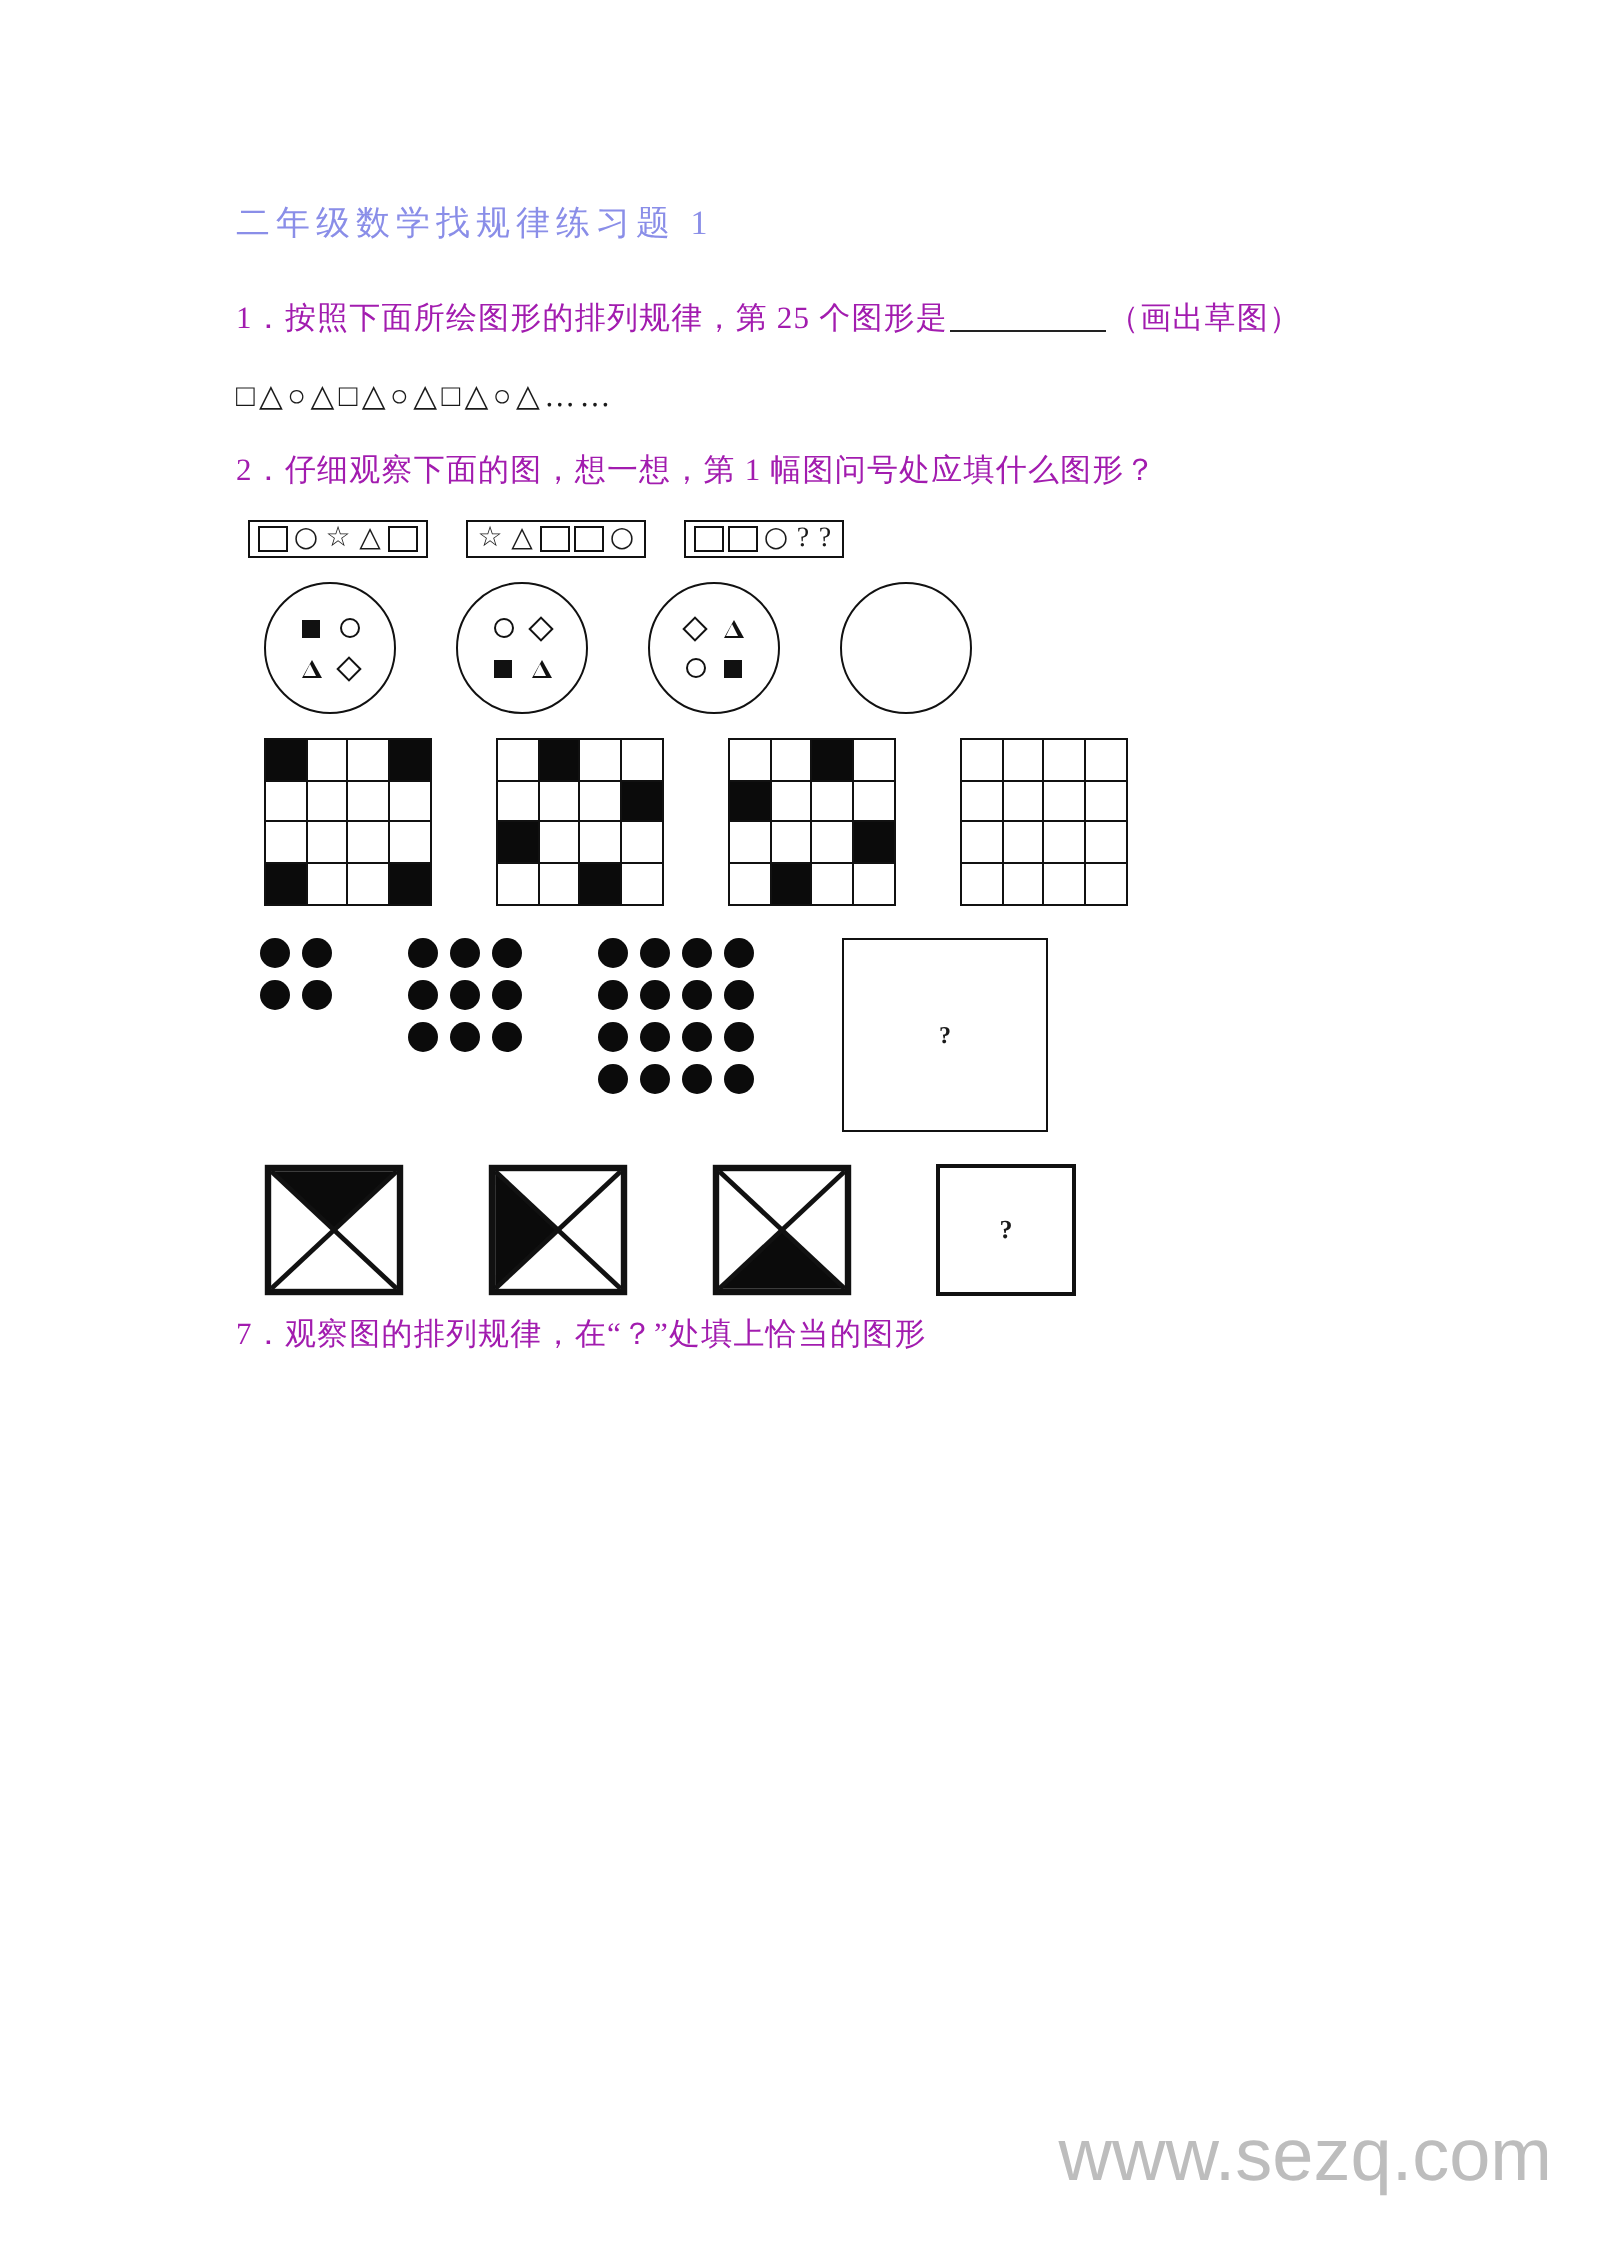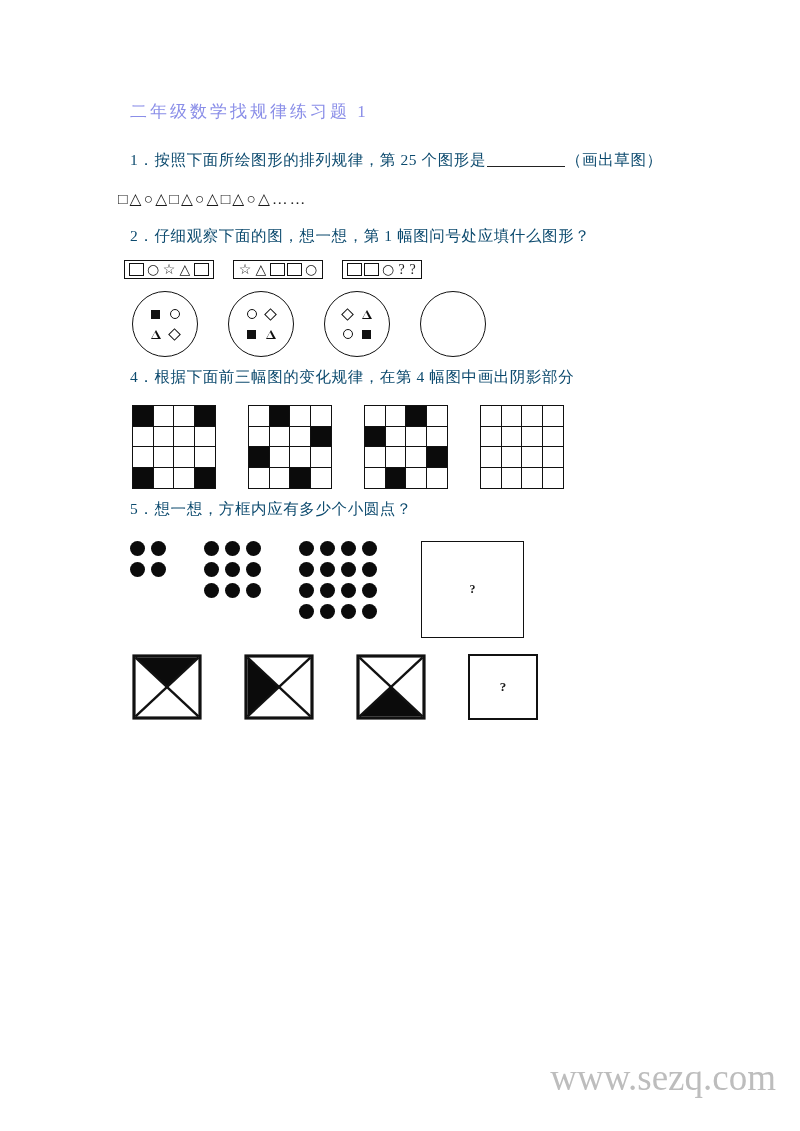--- a/index.html
+++ b/index.html
@@ -30,33 +30,33 @@
     left: 118px;
     top: 100px;
     width: 564px;
   }
 
   
   .doc-title {
     font-size: 17px;
     letter-spacing: 3px;
     color: #8a8ee8;
-    margin: 0 0 20px 12px;
+    margin: 0 0 20px 0;
     font-family: "Liberation Serif", "DejaVu Serif", serif;
     font-weight: normal;
     line-height: 1.4;
   }
 
   
   .q-text {
     font-size: 15.5px;
     line-height: 2.05;
     letter-spacing: 0.6px;
-    margin: 0 0 7px 12px;
-    color: #0c4a6e;
+    margin: 0 0 7px 0;
+    color: #a21caf;
     text-align: justify;
   }
   .blank-line {
     display: inline-block;
     width: 78px;
     border-bottom: 1px solid #222;
     vertical-align: -2px;
     margin: 0 1px;
   }
 
@@ -225,21 +225,21 @@
     font-size: 13px;
     font-weight: bold;
     font-family: "Liberation Serif", serif;
   }
 
   
   .watermark {
     position: absolute;
     right: 24px;
     bottom: 32px;
-    font-family: Liberation Serif, serif;
+    font-family: Liberation Sans, sans-serif;
     font-size: 37px;
     color: #bdbdbd;
     letter-spacing: 0px;
     white-space: nowrap;
   }
 </style>
 </head>
 <body>
 
 <div class="page">
@@ -305,21 +305,20 @@
         <span class="mini di-o"></span>
         <span class="mini tri-o"></span>
         <span class="mini ci-o"></span>
         <span class="mini sq-f"></span>
       </div>
 
       <div class="bigcircle empty"></div>
 
     </div>
 
-    <p class="q-text">4．根据下面前三幅图的变化规律，在第 4 幅图中画出阴影部分</p>
 
     <div class="grids-row">
       <div class="grid4" id="grid-0">
           <div class="cell on"></div>
           <div class="cell"></div>
           <div class="cell"></div>
           <div class="cell on"></div>
           <div class="cell"></div>
           <div class="cell"></div>
           <div class="cell"></div>
@@ -382,21 +381,20 @@
           <div class="cell"></div>
           <div class="cell"></div>
           <div class="cell"></div>
           <div class="cell"></div>
           <div class="cell"></div>
           <div class="cell"></div>
           <div class="cell"></div>
         </div>
     </div>
 
-    <p class="q-text">5．想一想，方框内应有多少个小圆点？</p>
 
     <div class="dots-row">
       <div class="dotgrid" id="dots-0" style="grid-template-columns: repeat(2, 15px);">
           <div class="dot"></div>
           <div class="dot"></div>
           <div class="dot"></div>
           <div class="dot"></div>
         </div>
       <div class="dotgrid" id="dots-1" style="grid-template-columns: repeat(3, 15px);">
           <div class="dot"></div>
@@ -461,18 +459,19 @@
           <line x1="66.4" y1="3.6" x2="3.6" y2="62.4" stroke="#111" stroke-width="2.4"></line>
         </svg>
       </div>
 
       <div class="xsq blank">
         <span class="qm">?</span>
       </div>
 
     </div>
 
+    <p class="q-text">7．观察图的排列规律，在“？”处填上恰当的图形</p>
 
   </div>
 
   <div class="watermark" style="color: rgb(189, 189, 189);">www.sezq.com</div>
 
 </div>
 
 </body></html>

